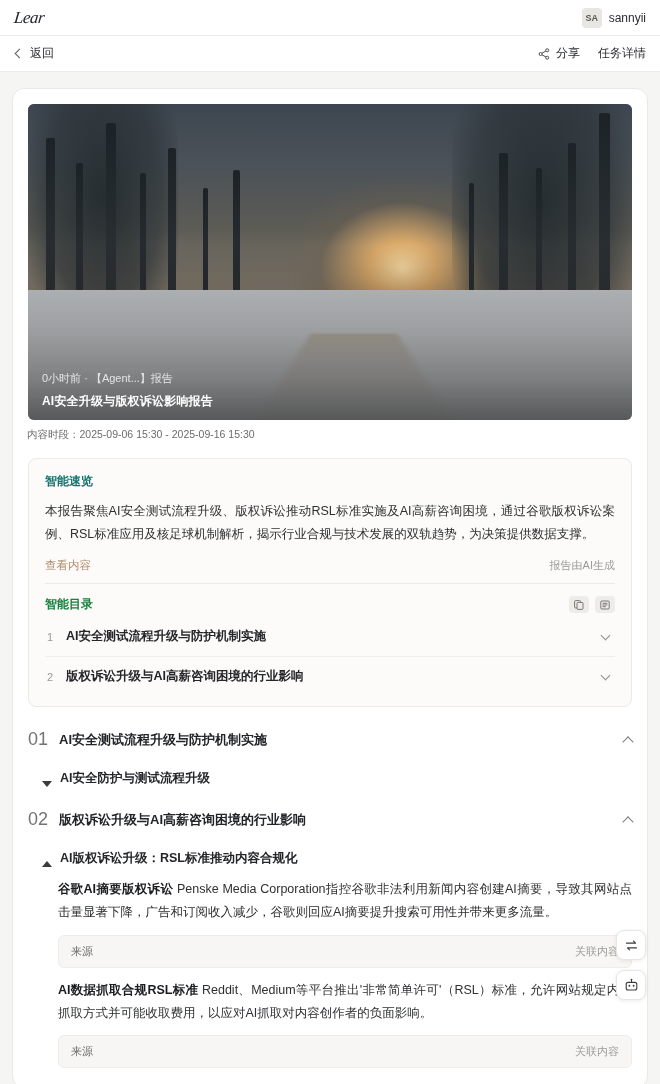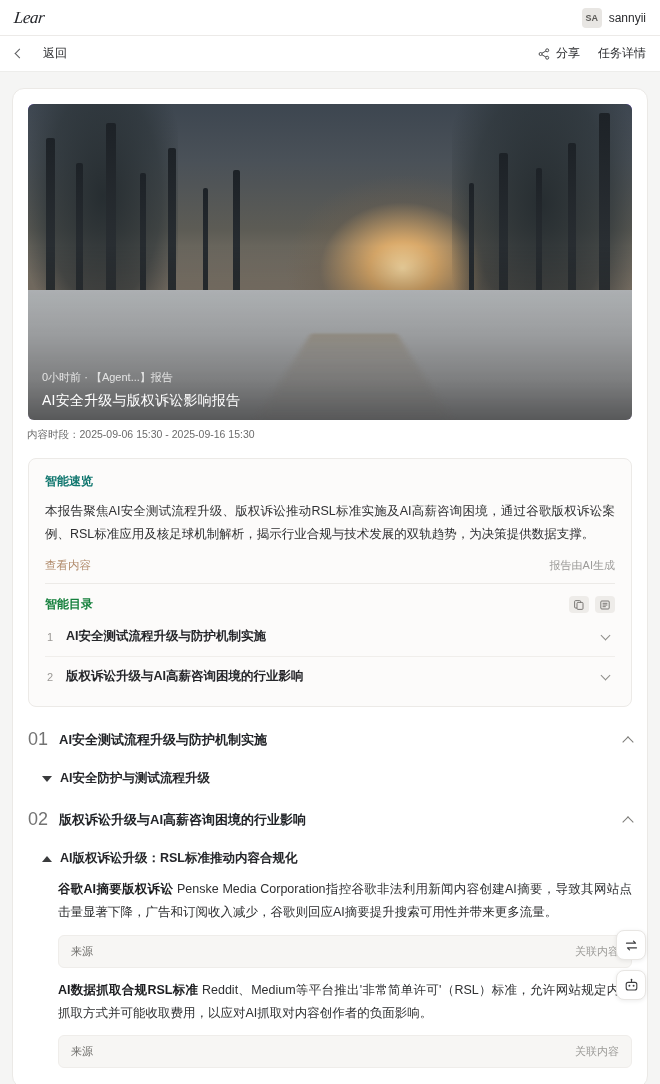--- a/index.html
+++ b/index.html
@@ -41,21 +41,21 @@
   .user-name { font-size: 12px; color: #2b2c2f; }
 
   
   .subbar {
     height: 36px;
     background: #ffffff;
     display: flex; align-items: center; justify-content: space-between;
     padding: 0 14px;
     border-bottom: 1px solid #ededeb;
   }
-  .back-btn { display: flex; align-items: center; gap: 20px; font-size: 12px; color: #2b2c2f; cursor: pointer; }
+  .back-btn { display: flex; align-items: center; gap: 7px; font-size: 12px; color: #2b2c2f; cursor: pointer; }
   .chev-left {
     width: 7px; height: 7px; border-left: 1.4px solid #5b5c5e; border-bottom: 1.4px solid #5b5c5e;
     transform: rotate(45deg); margin-left: 2px;
   }
   .subbar-right { display: flex; align-items: center; gap: 18px; }
   .share-btn { display: flex; align-items: center; gap: 6px; font-size: 12px; color: #2b2c2f; cursor: pointer; }
   .task-btn { font-size: 12px; color: #2b2c2f; cursor: pointer; font-family: Liberation Serif, serif; }
 
   
   .content {
@@ -109,21 +109,21 @@
     background: linear-gradient(180deg, rgba(198,180,150,0.55) 0%, rgba(210,200,186,0.4) 50%, rgba(225,222,216,0.2) 100%);
     filter: blur(3px);
     transform: perspective(120px) rotateX(52deg);
   }
   .hero-shade {
     position: absolute; inset: 0;
     background: linear-gradient(180deg, rgba(0,0,0,0) 45%, rgba(0,0,0,0.18) 60%, rgba(0,0,0,0.62) 100%);
   }
   .hero-text { position: absolute; left: 14px; right: 14px; bottom: 10px; color: #fff; }
   .hero-meta { font-size: 11px; color: #e3e3e3; margin-bottom: 7px; }
-  .hero-title { font-size: 14px; font-weight: normal; letter-spacing: 0.2px; }
+  .hero-title { font-size: 12px; font-weight: bold; letter-spacing: 0.2px; }
   .hero-range {
     position: absolute; left: 14px; bottom: -22px;
     font-size: 10.5px; color: #6b6b6b;
   }
 
   
   .panel {
     margin: 38px 15px 0 15px;
     background: #fcfbfa;
     border: 1px solid #eceae7;
@@ -168,21 +168,21 @@
   
   .section { margin: 0 15px; padding-top: 22px; }
   .sec-head { display: flex; align-items: center; gap: 11px; }
   .sec-num { font-size: 18px; font-weight: normal; color: #737373; font-family: "Liberation Sans", sans-serif; }
   .sec-title { font-size: 13px; font-weight: bold; color: #222428; flex: 1; }
   .chev-up {
     width: 8px; height: 8px; border-left: 1.3px solid #7c7b78; border-top: 1.3px solid #7c7b78;
     transform: rotate(45deg); margin-top: 4px;
   }
   .sub-head {
-    display: flex; align-items: center; gap: 8px;
+    display: flex; align-items: flex-end; gap: 8px;
     margin: 20px 0 0 14px;
   }
   .tri-down { width: 0; height: 0; border-left: 5px solid transparent; border-right: 5px solid transparent; border-top: 6px solid #3a3b3d; }
   .tri-up { width: 0; height: 0; border-left: 5px solid transparent; border-right: 5px solid transparent; border-bottom: 6px solid #3a3b3d; }
   .sub-title { font-size: 12.5px; font-weight: bold; color: #25262a; }
 
   .para { margin: 11px 0 0 30px; font-size: 12.5px; line-height: 1.85; color: #2e2f31; text-align: justify; }
   .para b { font-weight: bold; color: #1b1c1f; }
   .source-box {
     margin: 10px 0 0 30px;

